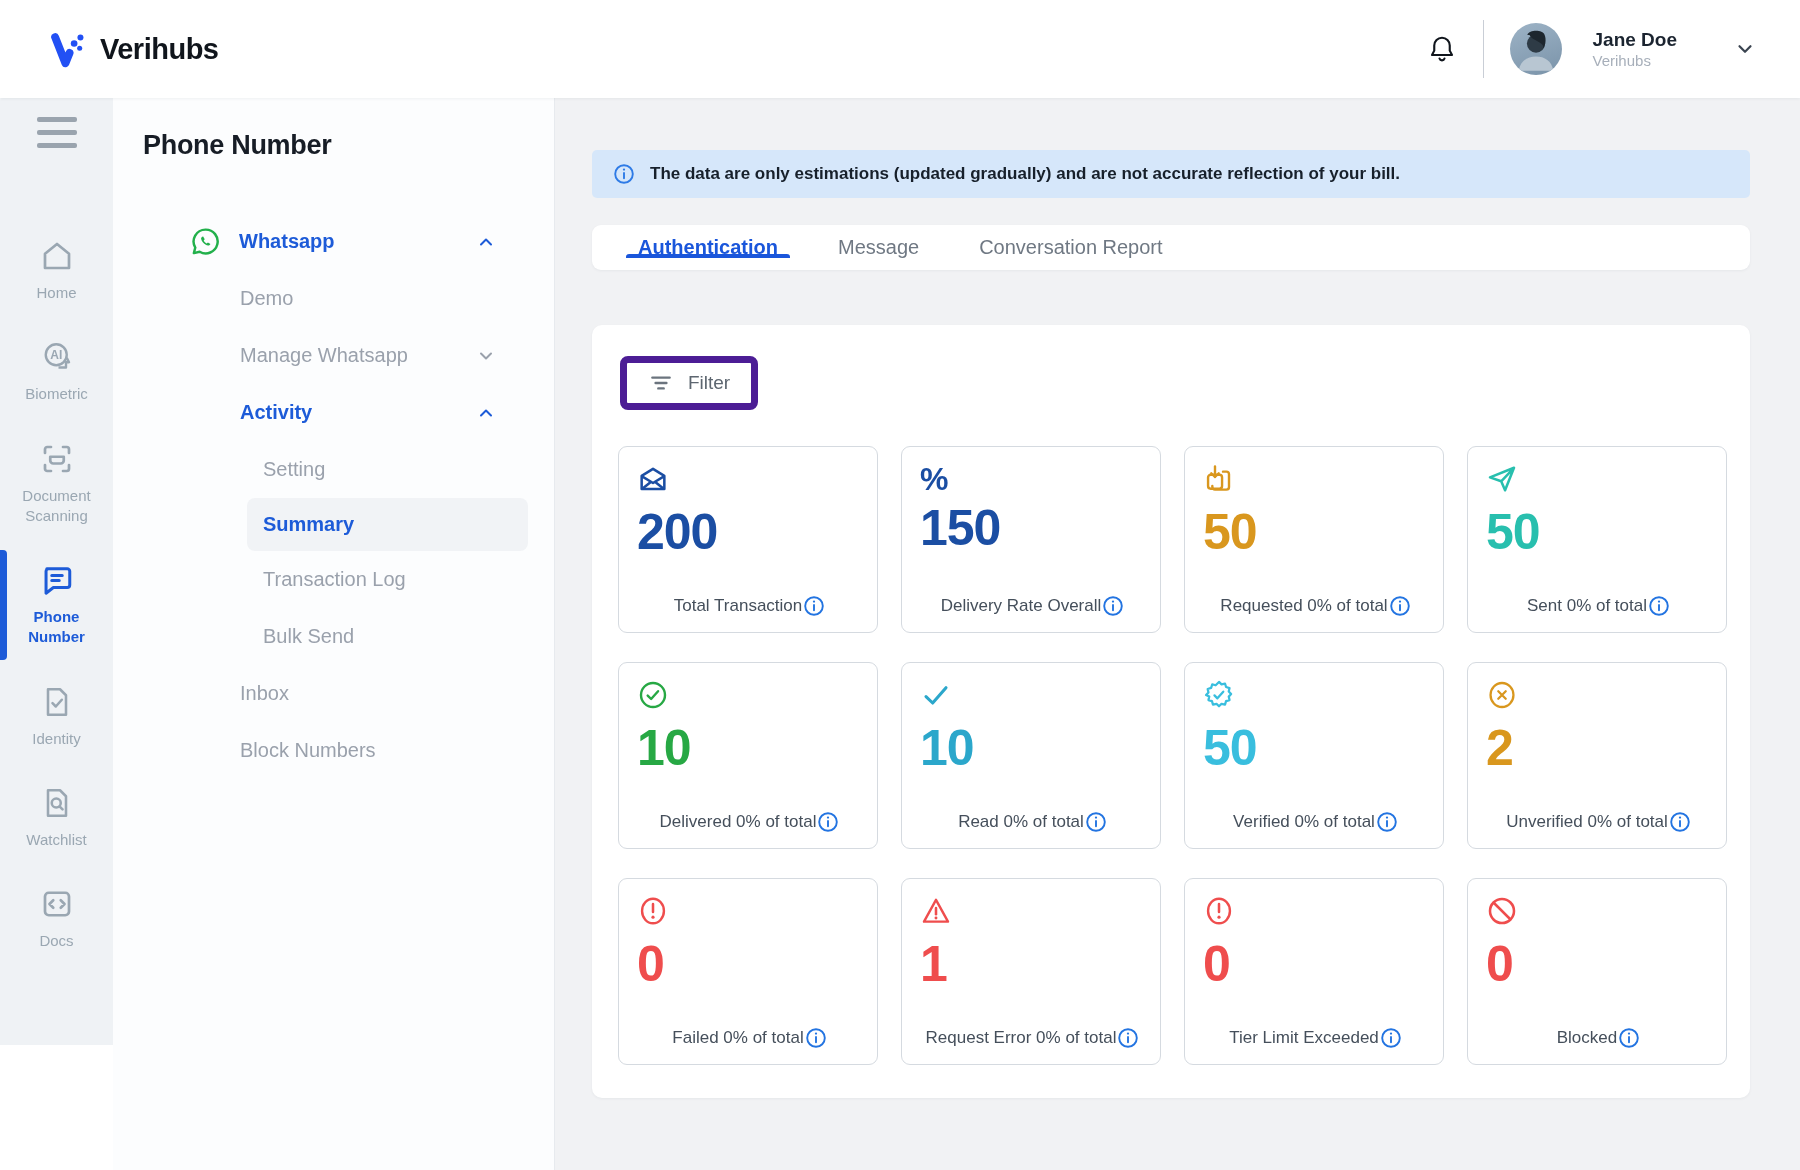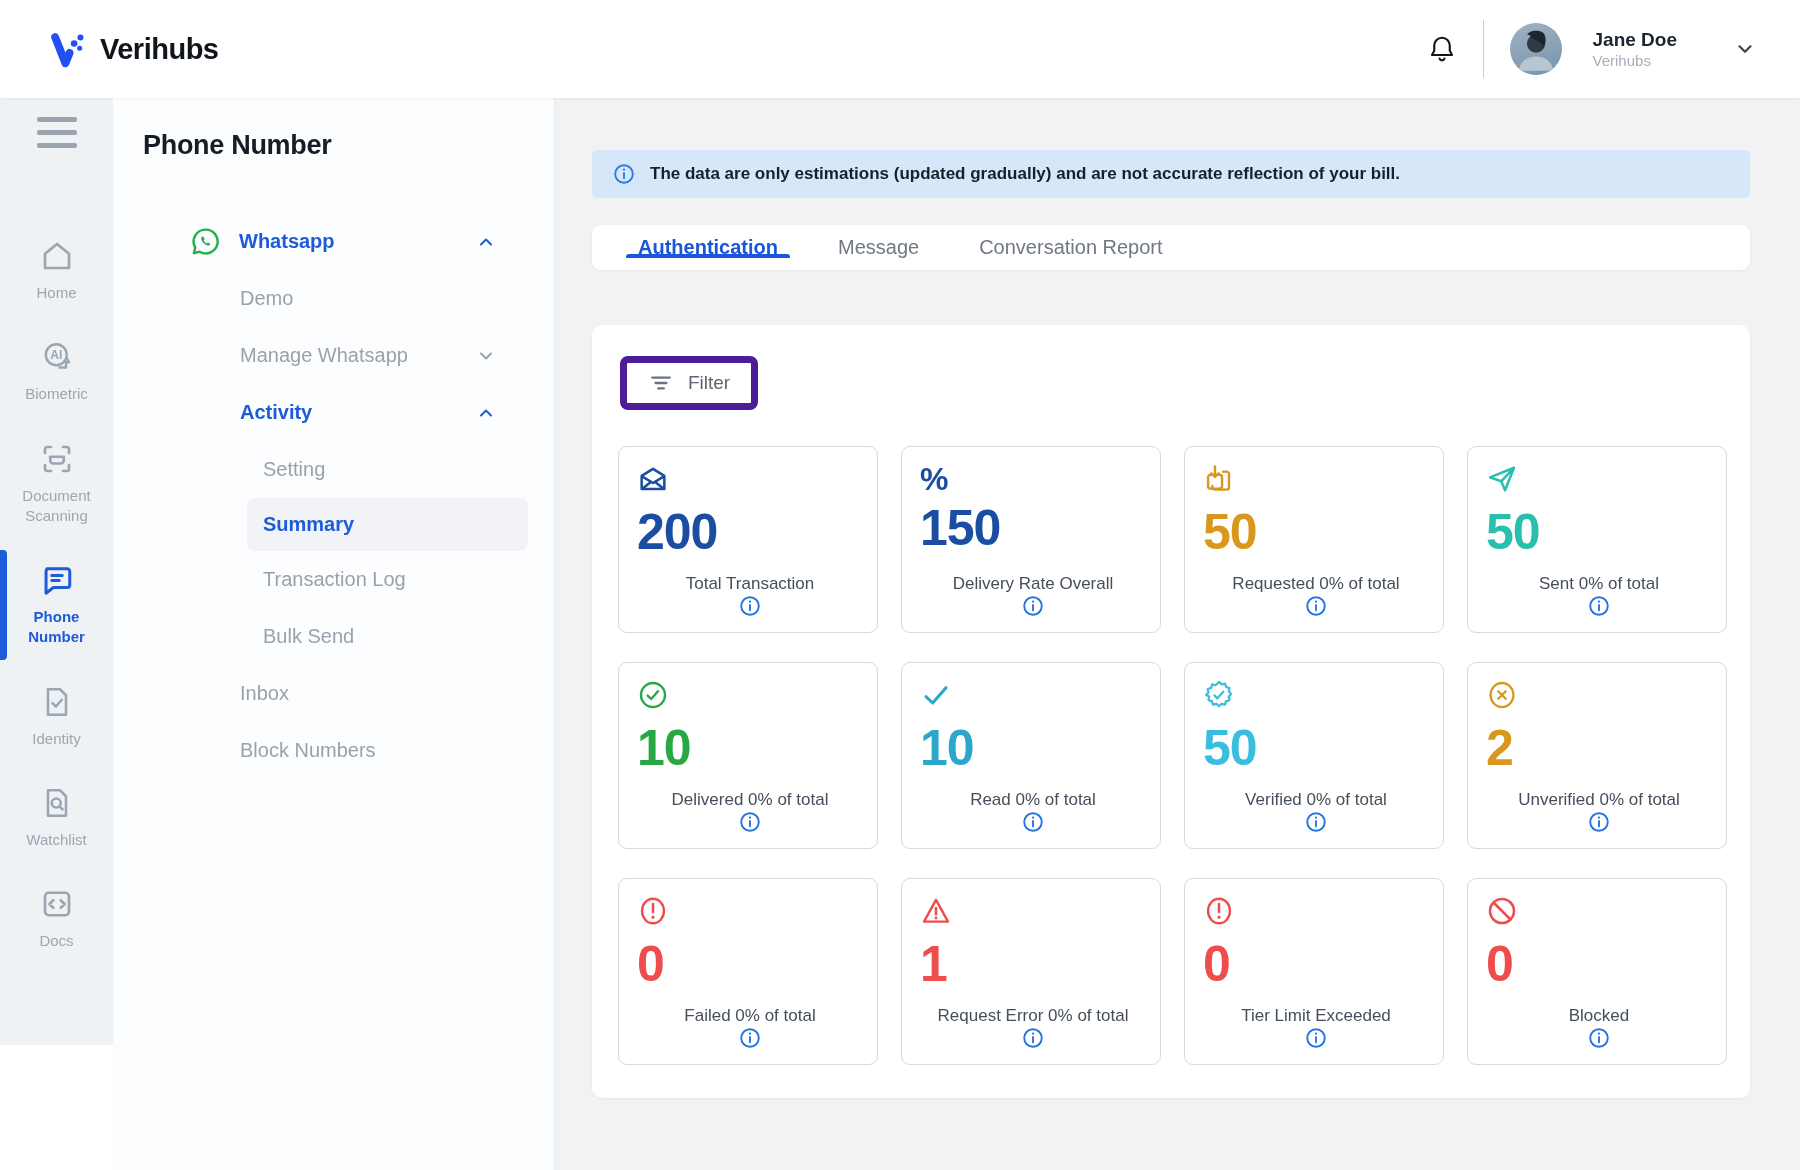--- a/index.html
+++ b/index.html
@@ -76,21 +76,21 @@
            border-radius:8px; background:#fff; display:flex; align-items:center; justify-content:center;
            gap:14px; cursor:pointer; color:#5d6670; font-size:19px; }
   .filter-btn .fico { width:26px; height:26px; color:#6b747e; }
 
   .grid { position:absolute; left:26px; top:121px; width:1109px;
           display:grid; grid-template-columns:repeat(4,260px); grid-auto-rows:187px; column-gap:23px; row-gap:29px; }
   .stat-card { position:relative; background:#fff; border:1px solid #d5dae0; border-radius:9px; padding:16px 18px; }
   .stat-card .sico { width:32px; height:32px; }
   .stat-card .sico.glyph { font-size:32px; font-weight:800; line-height:32px; }
   .stat-value { margin-top:8px; font-size:50px; font-weight:800; letter-spacing:-1px; line-height:1; }
-  .stat-foot { position:absolute; left:18px; right:14px; bottom:14px; display:flex; align-items:center; justify-content:center;flex-direction:column; }
+  .stat-foot { position:absolute; left:18px; right:14px; bottom:14px; display:flex; align-items:center; justify-content:center; }
   .stat-label { font-size:17px; color:#454f5b; }
   .stat-foot .infico { width:24px; height:24px; color:#2374e1; cursor:pointer; flex:0 0 auto; }
 </style>
 </head>
 <body>
 
 <svg width="0" height="0" style="position:absolute">
   <defs>
     <g id="i-bell">
         <path d="M12 3a6.2 6.2 0 0 0-6.2 6.2v4.1L4 16.8h16l-1.8-3.5V9.2A6.2 6.2 0 0 0 12 3z" fill="none" stroke="currentColor" stroke-width="1.7" stroke-linejoin="round"></path>

